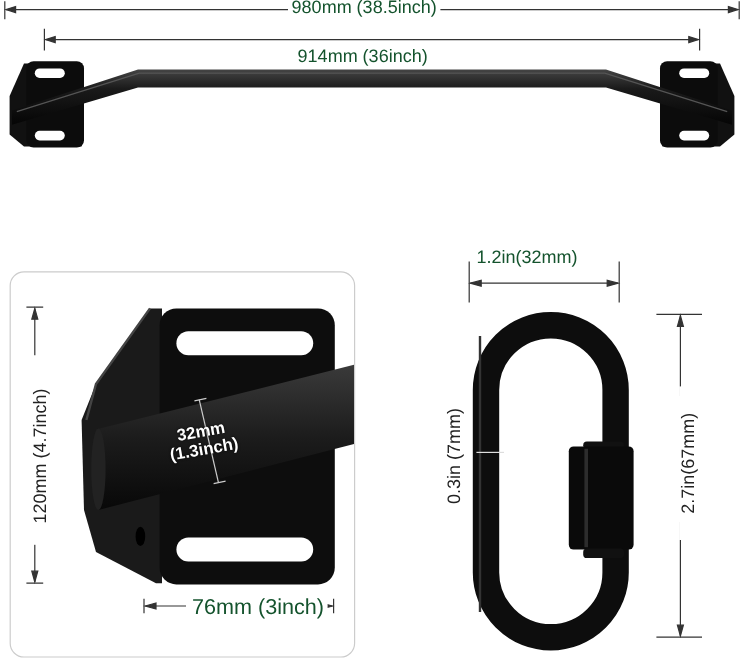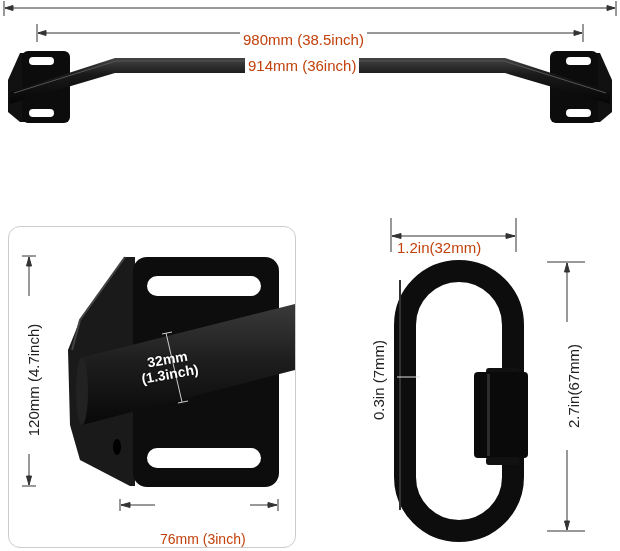--- a/index.html
+++ b/index.html
@@ -1,18 +1,18 @@
 <!DOCTYPE html>
 <html><head>
 <meta charset="utf-8">
 <style>
   html, body { margin:0; padding:0; background:#fff; }
   body { width:620px; height:551px; position:relative; overflow:hidden; font-family:"Liberation Sans", sans-serif; color:#222; }
   .abs { position:absolute; }
-  .dimtext { font-size:15px; color:#c2410c; background:#fff; padding:0 3px; white-space:nowrap; line-height:16px;margin-top:33px; }
+  .dimtext { font-size:15px; color:#14532d; background:#fff; padding:0 3px; white-space:nowrap; line-height:16px; }
   .vtext { transform-origin:center; white-space:nowrap; font-size:15px; color:#222; background:#fff; padding:0 4px; line-height:16px; }
   .inset { position:absolute; left:8px; top:226px; width:286px; height:320px; border:1.5px solid #ccc; border-radius:12px; background:#fff; }
   .onbar { font-size:14px; color:#fff; text-align:center; line-height:15px; font-weight:bold; text-shadow:0 0 2px #000; }
 </style>
 </head>
 <body>
 
 <svg class="abs" style="left:0;top:0" width="620" height="135">
   <defs>
     <linearGradient id="tubeG" x1="0" y1="0" x2="0" y2="1">
@@ -49,21 +49,21 @@
     <path d="M600 53 L612 80 L612 112 L600 122 L552 122 L552 53 Z" fill="#111"></path>
     <rect x="550" y="51" width="48" height="72" rx="6" fill="#0c0c0c"></rect>
     <rect x="566" y="57" width="25" height="8" rx="4" fill="#fff"></rect>
     <rect x="566" y="109" width="25" height="8" rx="4" fill="#fff"></rect>
   </g>
 
   <path d="M10 92 L115 58 L505 58 L610 92 L610 104 L505 73 L115 73 L10 104 Z" fill="url(#tubeG)"></path>
   <path d="M14 93 L116 61 L504 61 L606 93" stroke="#555" stroke-width="1" fill="none"></path>
 </svg>
 <span class="abs dimtext" style="left:240px;top:-1px">980mm (38.5inch)</span>
-<span class="abs dimtext" style="left:245px;top:25px">914mm (36inch)</span>
+<span class="abs dimtext" style="left:245px;top:40px">914mm (36inch)</span>
 
 <div class="inset"></div>
 <svg class="abs" style="left:0;top:220px" width="310" height="331">
   <defs>
     <linearGradient id="tube2" x1="0" y1="0" x2="0" y2="1">
       <stop offset="0" stop-color="#3a3a3a"></stop>
       <stop offset="0.5" stop-color="#1c1c1c"></stop>
       <stop offset="1" stop-color="#080808"></stop>
     </linearGradient>
   </defs>
@@ -102,21 +102,21 @@
     <line x1="250" y1="285" x2="277" y2="285"></line>
     <polygon points="121,285 130,282.5 130,287.5"></polygon>
     <polygon points="277,285 268,282.5 268,287.5"></polygon>
   </g>
 </svg>
 <div class="abs vtext" style="left:-40px;top:372px;transform:rotate(-90deg);width:140px;text-align:center;">120mm (4.7inch)</div>
 <div class="abs onbar" style="left:140px;top:352px;transform:rotate(-10deg);">
   <div>32mm</div>
   <div>(1.3inch)</div>
 </div>
-<span class="abs dimtext" style="left:157px;top:498px;font-size:14px">76mm (3inch)</span>
+<span class="abs dimtext" style="left:157px;top:498px;font-size:18px">76mm (3inch)</span>
 
 <svg class="abs" style="left:340px;top:200px" width="280" height="351">
 
   <g stroke="#333" fill="#333" stroke-width="1">
     <line x1="51" y1="18" x2="51" y2="52"></line>
     <line x1="176" y1="18" x2="176" y2="52"></line>
     <line x1="52" y1="36" x2="175" y2="36"></line>
     <polygon points="52,36 61,33.5 61,38.5"></polygon>
     <polygon points="175,36 166,33.5 166,38.5"></polygon>
   </g>

